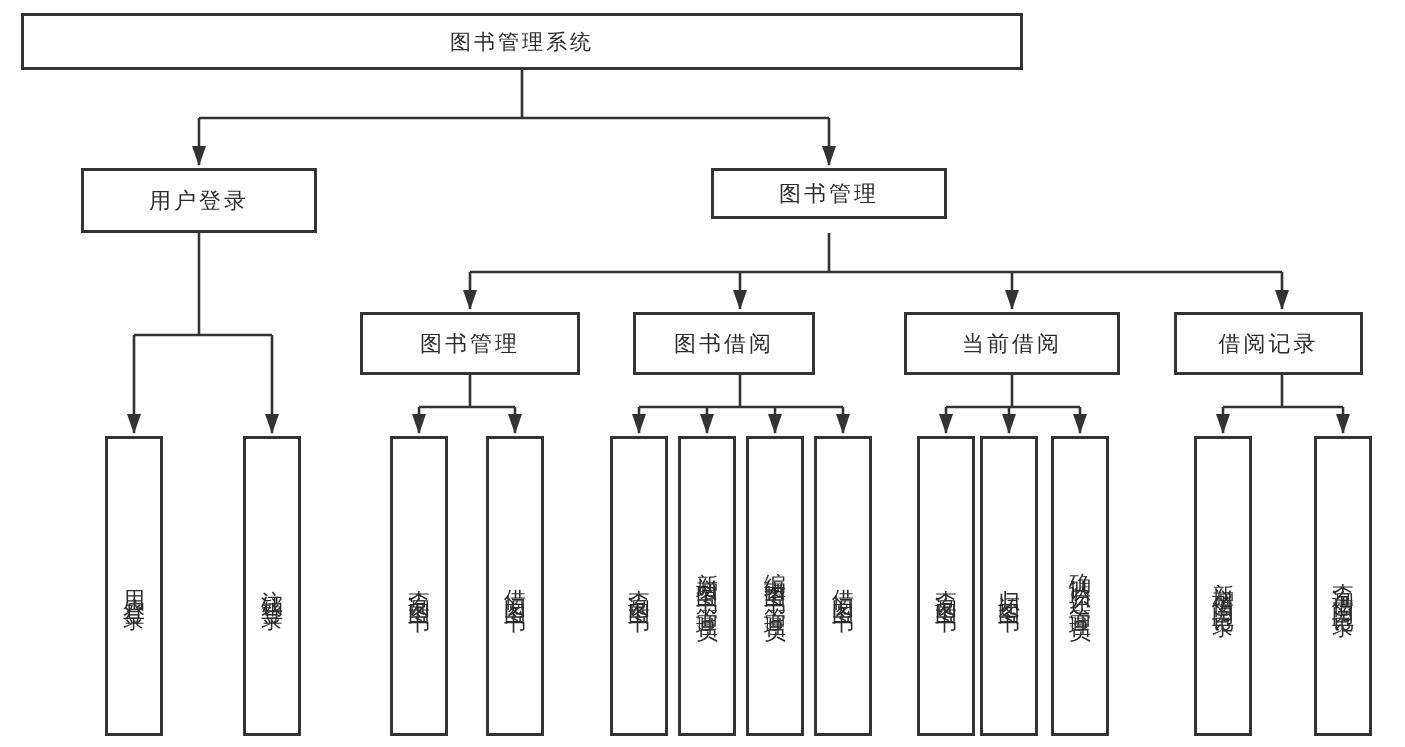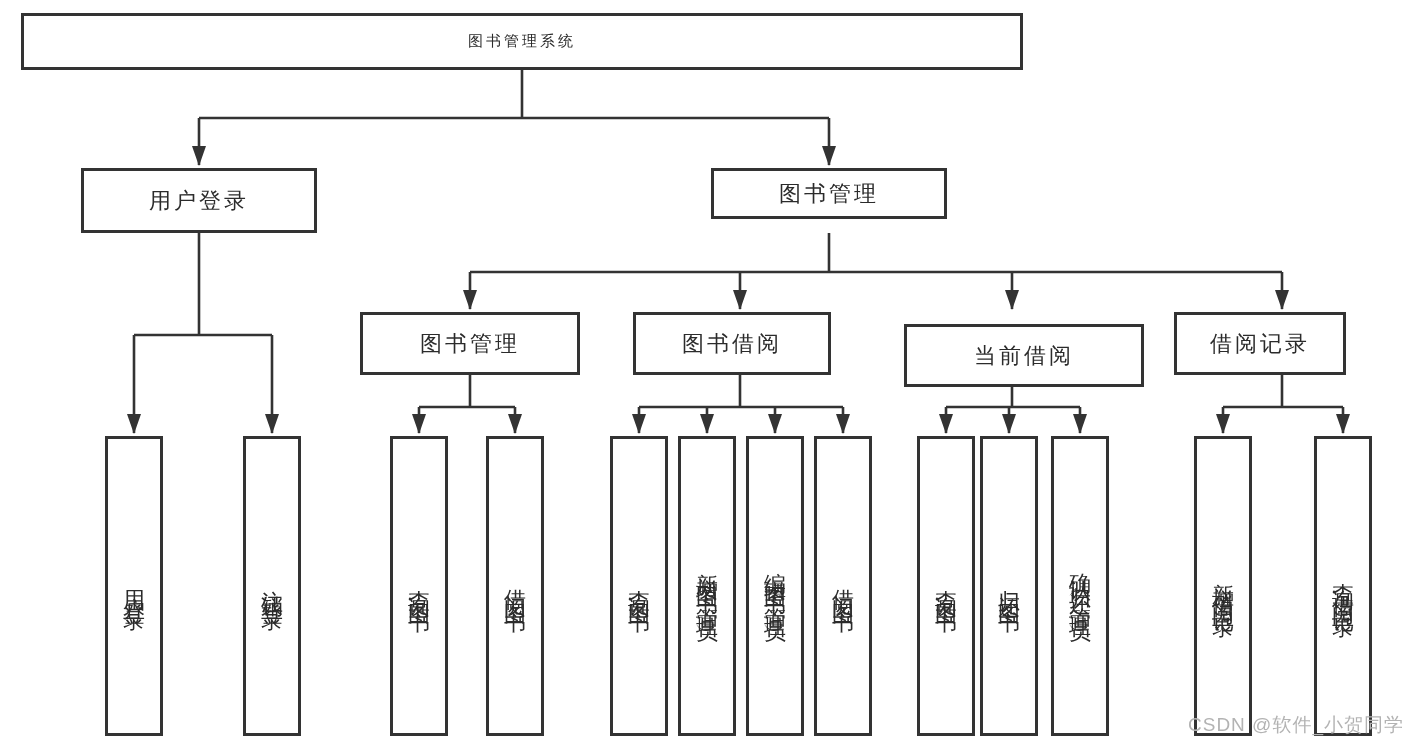--- a/index.html
+++ b/index.html
@@ -25,21 +25,21 @@
     border:3px solid var(--line);
     background:#fff;
     display:flex;
     align-items:center;
     justify-content:center;
     color:var(--text);
     z-index:1;
     text-align:center;
   }
   .h-box{font-size:22px;letter-spacing:3px;white-space:nowrap;}
-  .root-box{font-size:15px;}
+  .root-box{font-size:21px;}
   .v-box{
     writing-mode:vertical-rl;
     text-orientation:mixed;
     font-size:22px;
     letter-spacing:7px;
     line-height:1;
   }
   .watermark{
     position:absolute;
     left:1188px;top:712px;
@@ -91,36 +91,35 @@
     <path class="seg" marker-end="url(#arrowhead)" d="M1223,407 V433"></path>
     <path class="seg" marker-end="url(#arrowhead)" d="M1343,407 V433"></path>
   </svg>
 
   <div class="box h-box root-box" style="left:21px;top:13px;width:1002px;height:57px">图书管理系统</div>
 
   <div class="box h-box" style="left:81px;top:168px;width:236px;height:65px">用户登录</div>
   <div class="box h-box" style="left:711px;top:168px;width:236px;height:51px">图书管理</div>
 
   <div class="box h-box" style="left:360px;top:312px;width:220px;height:63px">图书管理</div>
-  <div class="box h-box" style="left:633px;top:312px;width:198px;height:63px">图书借阅</div>
-  <div class="box h-box" style="left:904px;top:324px;width:240px;height:63px">当前借阅</div>
-  <div class="box h-box" style="left:1174px;top:312px;width:172px;height:63px">借阅记录</div>
+  <div class="box h-box" style="left:633px;top:312px;width:182px;height:63px">图书借阅</div>
+  <div class="box h-box" style="left:904px;top:312px;width:216px;height:63px">当前借阅</div>
+  <div class="box h-box" style="left:1174px;top:312px;width:189px;height:63px">借阅记录</div>
 
   <div class="box v-box" style="left:105px;top:436px;width:58px;height:300px">用户登录</div>
   <div class="box v-box" style="left:243px;top:436px;width:58px;height:300px">注销登录</div>
 
   <div class="box v-box" style="left:390px;top:436px;width:58px;height:300px">查询图书</div>
   <div class="box v-box" style="left:486px;top:436px;width:58px;height:300px">借阅图书</div>
 
   <div class="box v-box" style="left:610px;top:436px;width:58px;height:300px">查询图书</div>
   <div class="box v-box" style="left:678px;top:436px;width:58px;height:300px">新增图书（管理员）</div>
   <div class="box v-box" style="left:746px;top:436px;width:58px;height:300px">编辑图书（管理员）</div>
   <div class="box v-box" style="left:814px;top:436px;width:58px;height:300px">借阅图书</div>
 
   <div class="box v-box" style="left:917px;top:436px;width:58px;height:300px">查询图书</div>
   <div class="box v-box" style="left:980px;top:436px;width:58px;height:300px">归还图书</div>
   <div class="box v-box" style="left:1051px;top:436px;width:58px;height:300px">确认归还（管理员）</div>
 
   <div class="box v-box" style="left:1194px;top:436px;width:58px;height:300px">新增借阅记录</div>
   <div class="box v-box" style="left:1314px;top:436px;width:58px;height:300px">查询借阅记录</div>
 
-  <div class="watermark">CSDN @软件_小贺同学</div>
 </div>
 
 </body></html>

